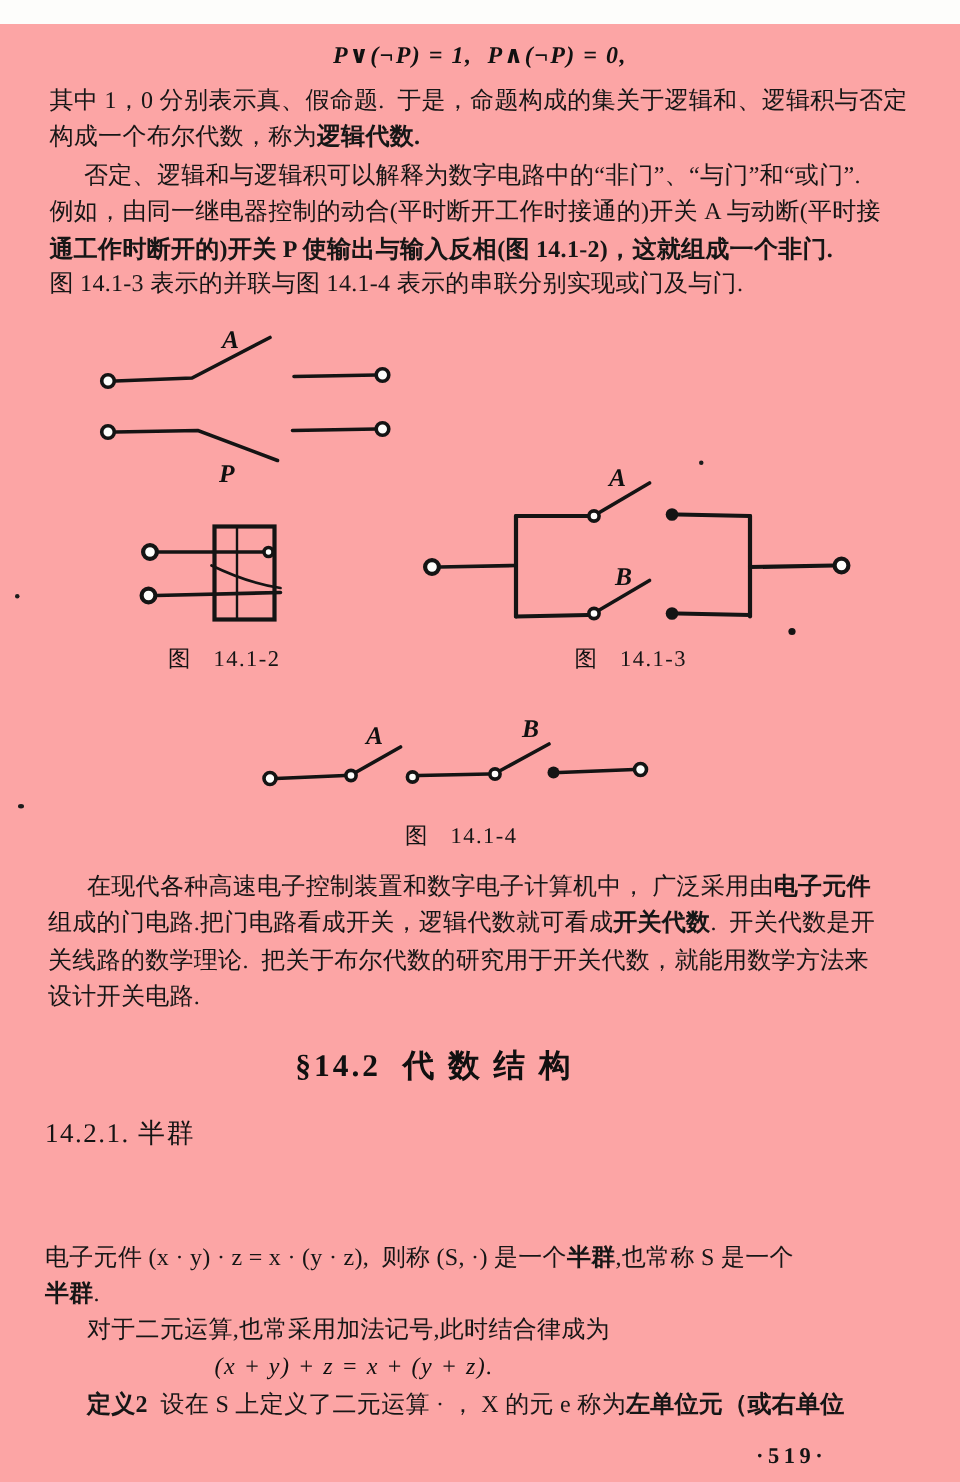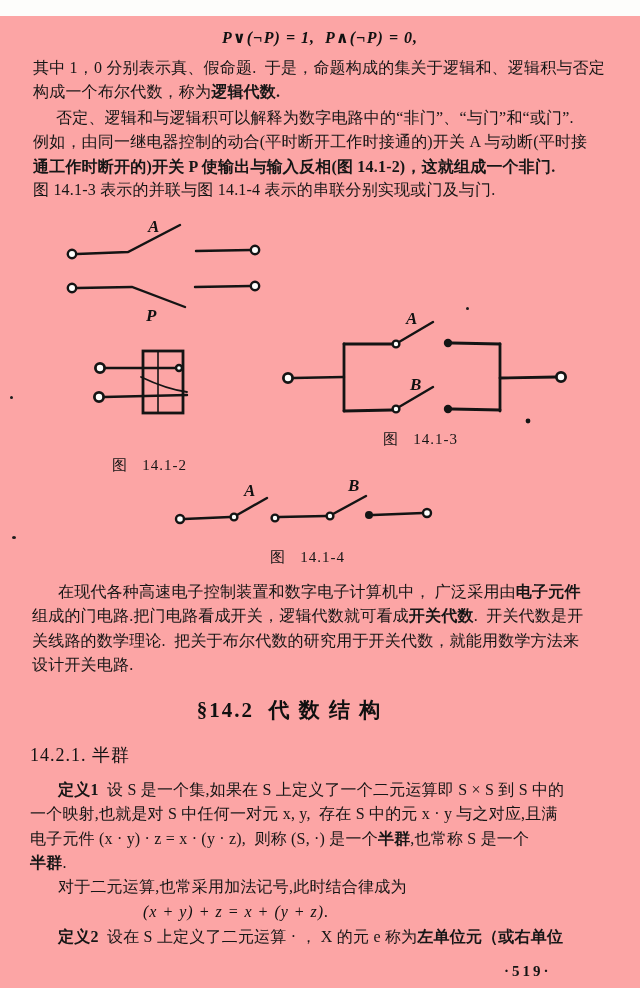--- a/index.html
+++ b/index.html
@@ -118,34 +118,32 @@
           <line x1="333" y1="308" x2="366" y2="290"></line>
           <text x="348" y="285" stroke="none" fill="#111">B</text>
           <circle cx="369" cy="309" r="4" fill="#141414" stroke="none"></circle>
           <line x1="373" y1="309" x2="423" y2="307"></line>
           <circle cx="427" cy="307" r="4" fill="#fdfdfb"></circle>
         </g>
       </g>
     </svg>
   </div>
 
-  <div class="caption" style="left:112px;top:414px;margin-top:26px;">图   14.1-2</div>
+  <div class="caption" style="left:112px;top:414px;">图   14.1-2</div>
   <div class="caption" style="left:383px;top:414px;">图   14.1-3</div>
   <div class="caption" style="left:270px;top:532px;">图   14.1-4</div>
 
   <div class="ln" style="left:58px;top:566px;"><span>在现代各种高速电子控制装置和数字电子计算机中， 广泛采用由</span><b>电子元件</b></div>
   <div class="ln" style="left:32px;top:590px;"><span>组成的门电路.把门电路看成开关，逻辑代数就可看成</span><b>开关代数</b><span>.  开关代数是开</span></div>
   <div class="ln" style="left:32px;top:615px;">关线路的数学理论.  把关于布尔代数的研究用于开关代数，就能用数学方法来</div>
   <div class="ln" style="left:32px;top:639px;">设计开关电路.</div>
 
   <div class="heading" style="top:680px;">§14.2  代 数 结 构</div>
   <div class="subheading" style="left:30px;top:727px;">14.2.1. 半群</div>
 
-  <div class="ln" style="left:58px;top:764px;"><b>定义1</b><span>  设 S 是一个集,如果在 S 上定义了一个二元运算即 S × S 到 S 中的</span></div>
-  <div class="ln" style="left:30px;top:788px;">一个映射,也就是对 S 中任何一对元 x, y,  存在 S 中的元 x · y 与之对应,且满</div>
   <div class="ln" style="left:30px;top:813px;"><span>电子元件 (x · y) · z = x · (y · z),  则称 (S, ·) 是一个</span><b>半群</b><span>,也常称 S 是一个</span></div>
   <div class="ln" style="left:30px;top:837px;"><b>半群</b><span>.</span></div>
 
   <div class="ln" style="left:58px;top:861px;">对于二元运算,也常采用加法记号,此时结合律成为</div>
   <div class="formula" style="left:143px;top:886px;font-weight:400;">(x + y) + z = x + (y + z).</div>
 
   <div class="ln" style="left:58px;top:911px;"><b>定义2</b><span>  设在 S 上定义了二元运算 · ， X 的元 e 称为</span><b>左单位元（或右单位</b></div>
 
   <div class="pagenum" style="left:504px;top:947px;">·519·</div>
 

